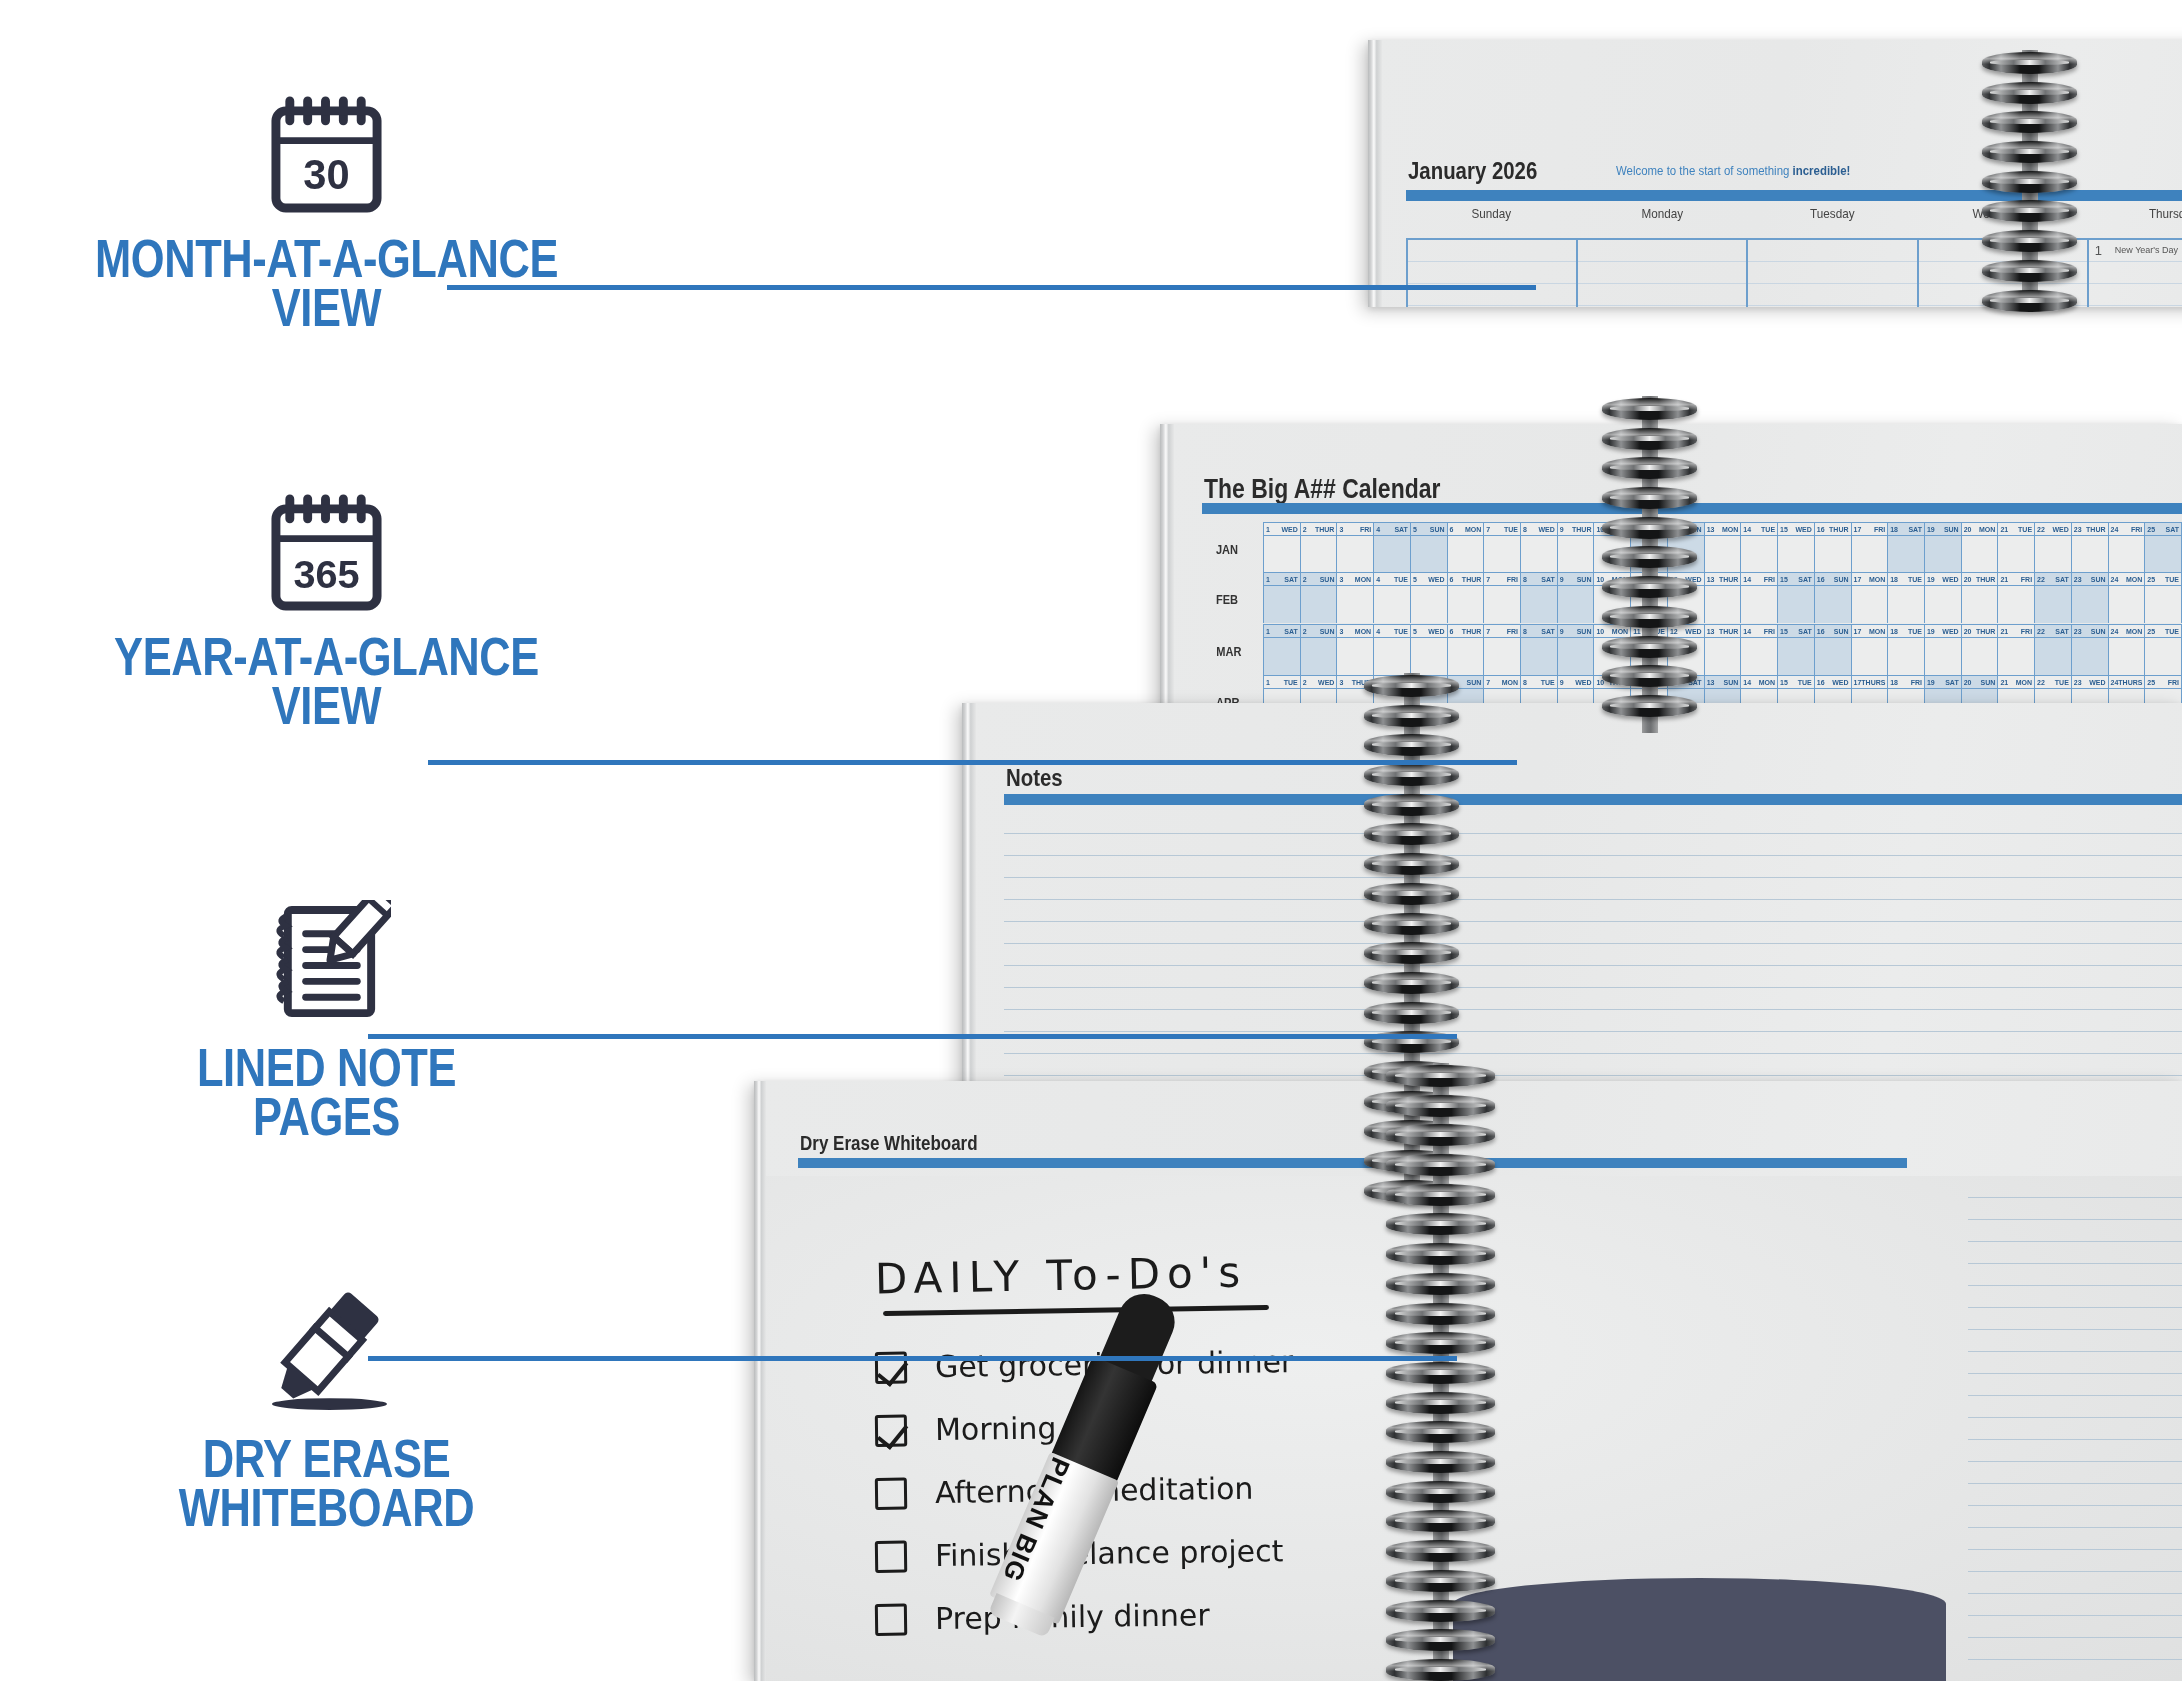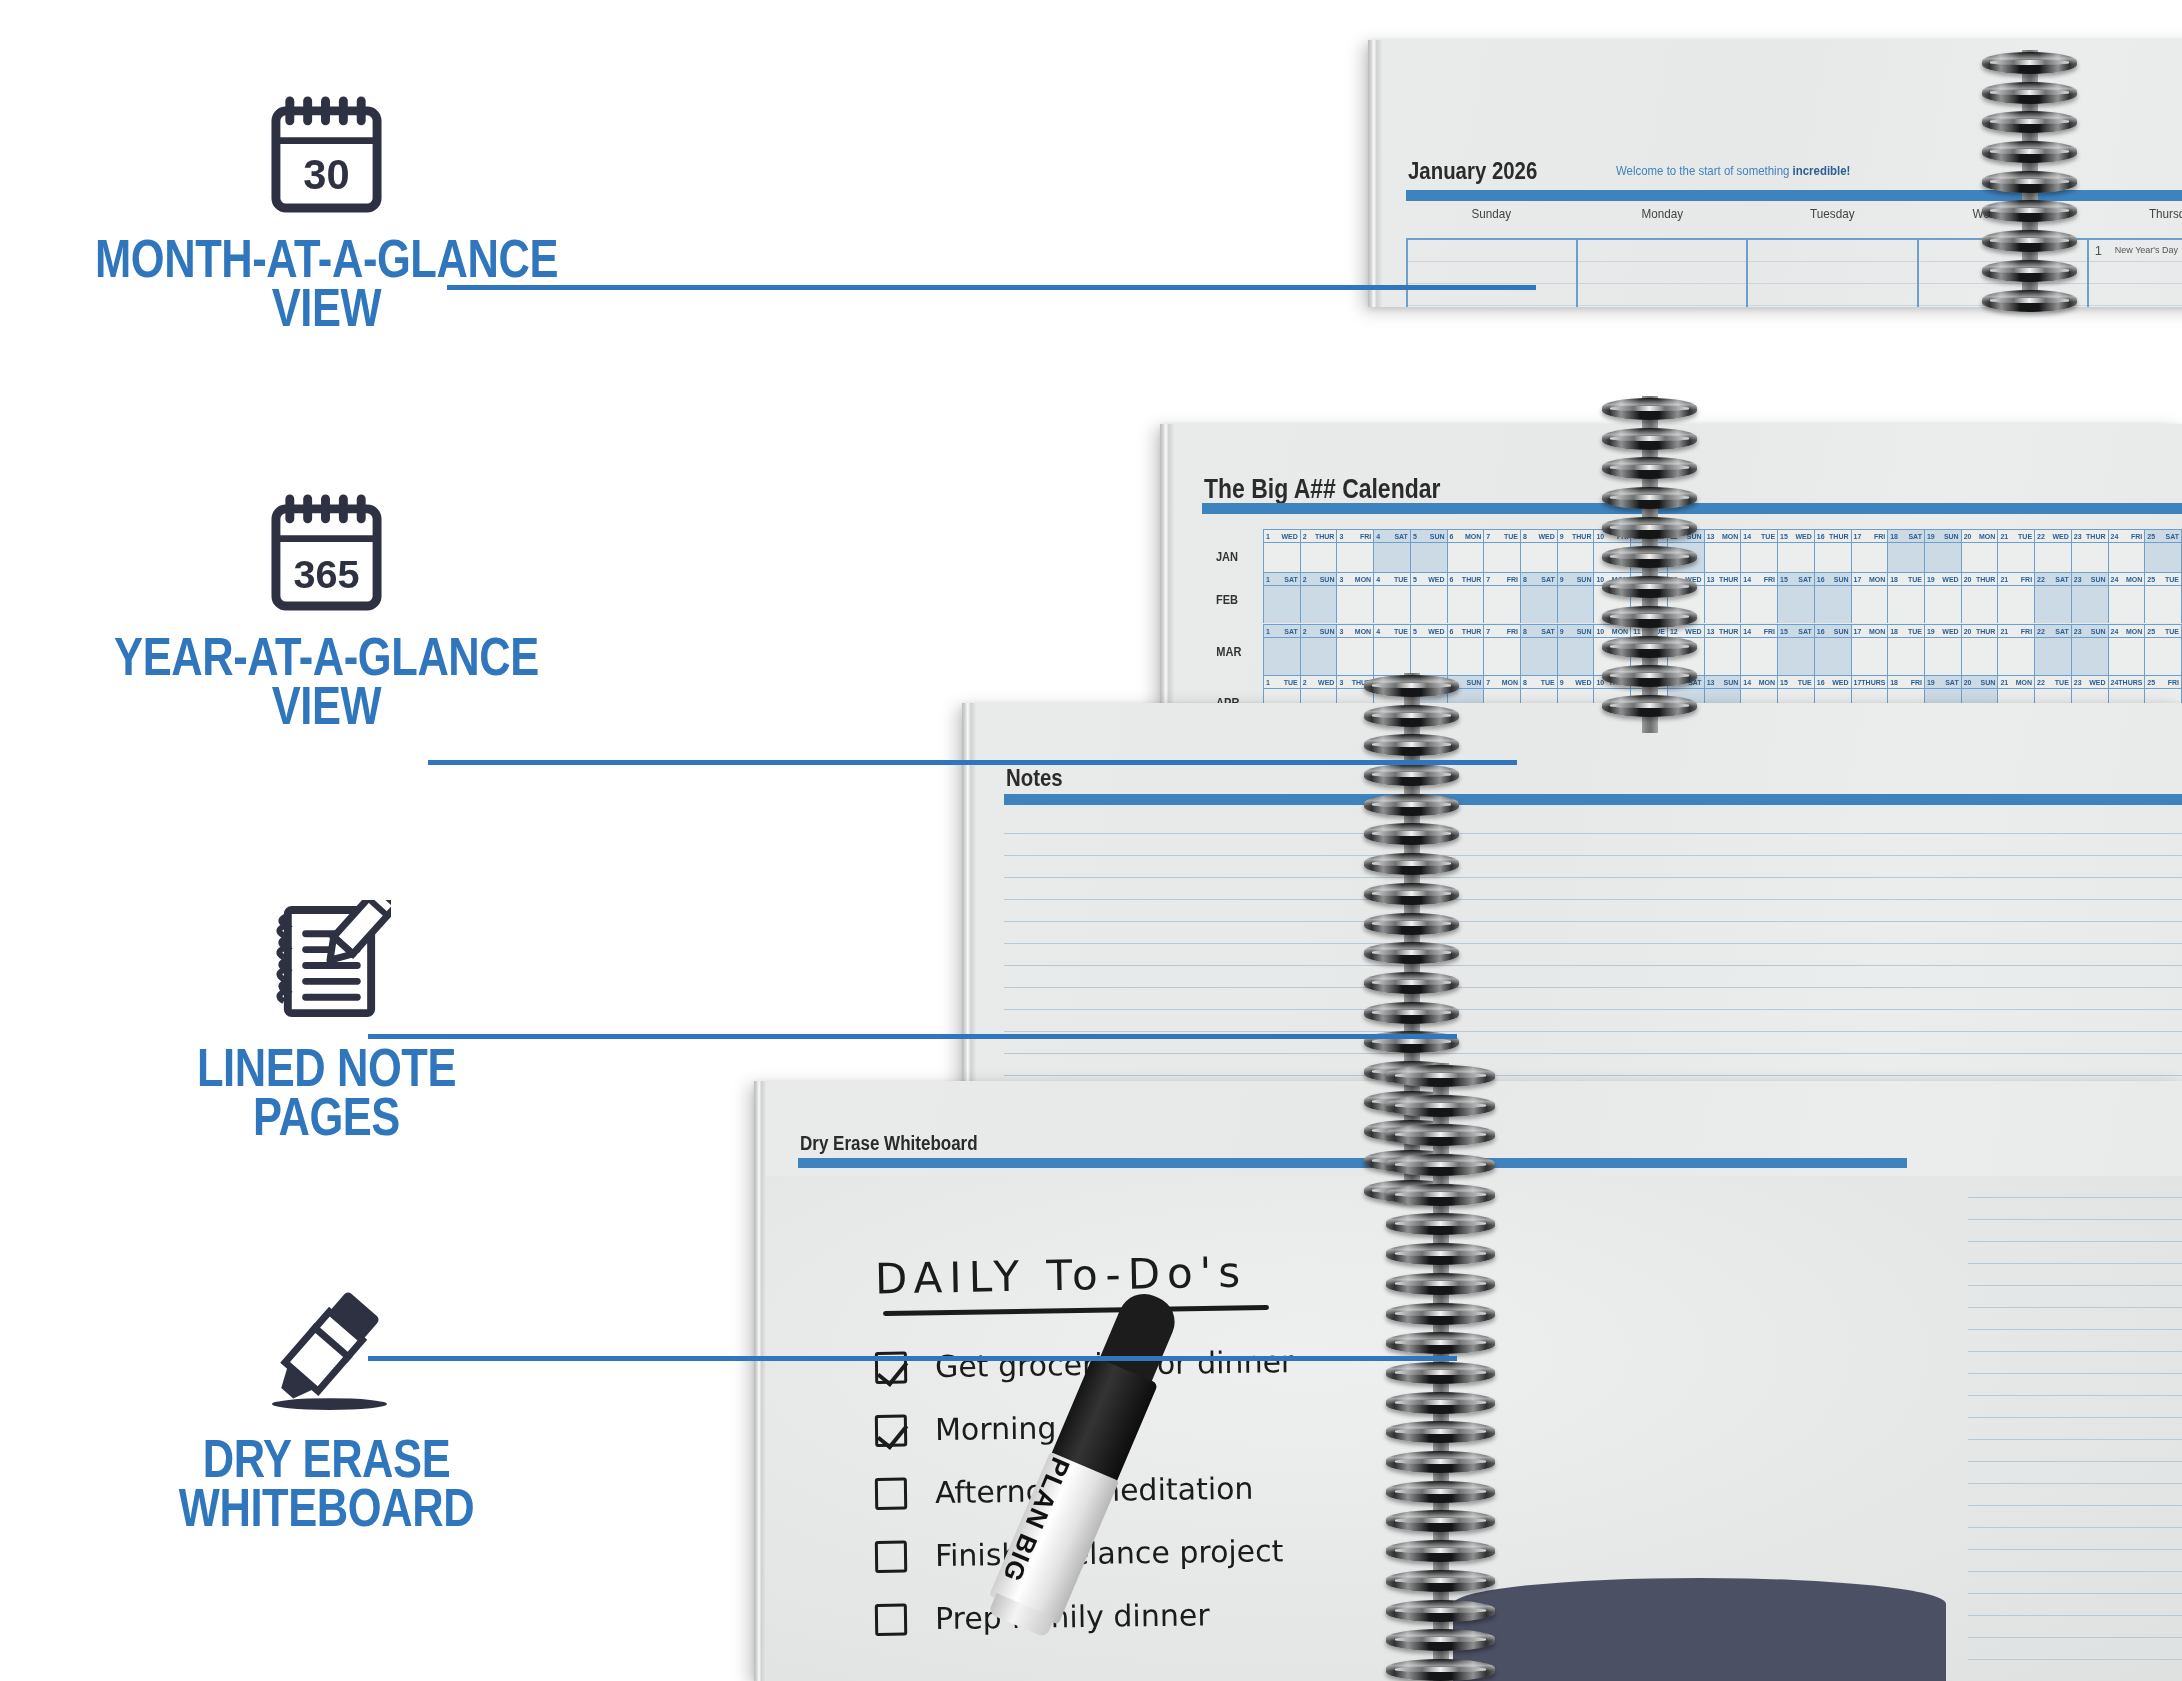--- a/index.html
+++ b/index.html
@@ -312,21 +312,21 @@
     <div class="coil" style="top: 150px;"></div>
     <div class="coil" style="top: 180px;"></div>
     <div class="coil" style="top: 210px;"></div>
     <div class="coil" style="top: 240px;"></div>
   </div>
 
 <div class="page" id="year-page">
   <div class="page-title hdr-title">The Big A## Calendar</div>
   <div class="blue-rule mrule"></div>
   <div class="year-grid" id="year-grid">
-      <div class="yr-row" style="top: 8px;">
+      <div class="yr-row" style="top: 1px;">
         <div class="yr-label">JAN</div>
         <div class="yr-cells">
           <div class="yr-cell">
             <div class="yr-hd">
               <span>1</span>
               <span>WED</span>
             </div>
           </div>
           <div class="yr-cell">
             <div class="yr-hd">

